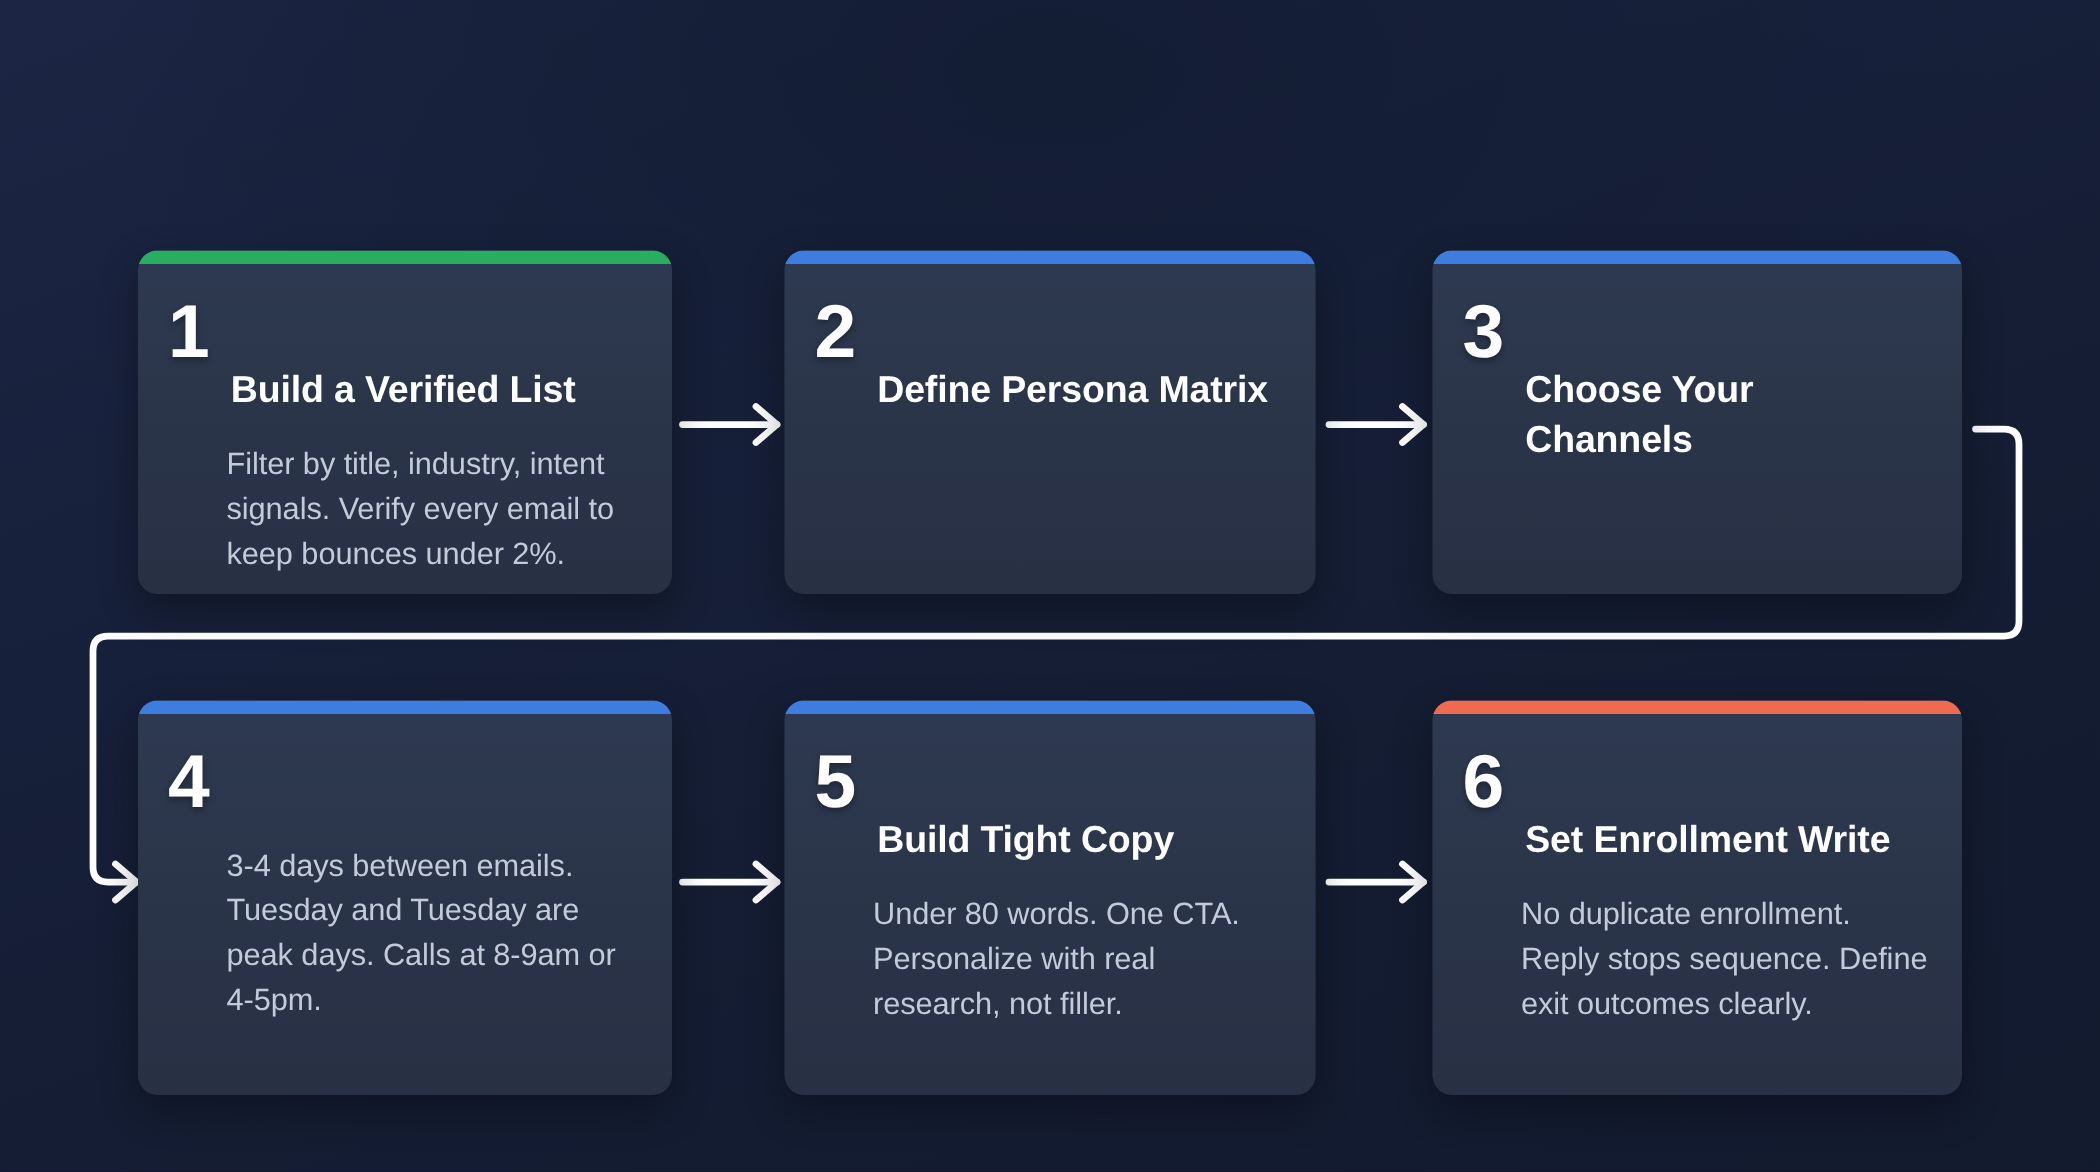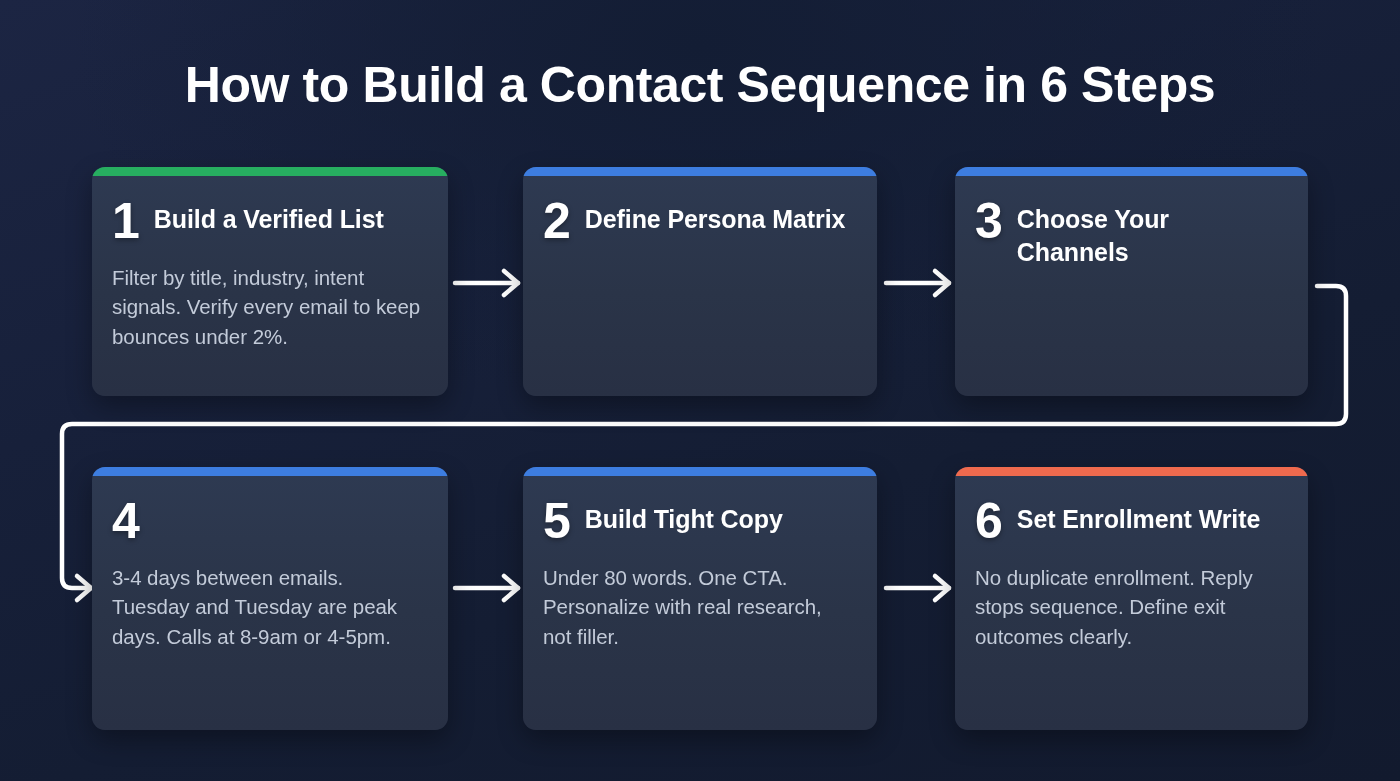--- a/index.html
+++ b/index.html
@@ -90,35 +90,36 @@
     margin-top: -3px;
     text-shadow: 0 2px 5px rgba(0,0,0,0.35);
   }
   .step-title {
     color: #ffffff;
     font-size: 25px;
     font-weight: bold;
     line-height: 1.32;
     letter-spacing: -0.1px;
     padding-top: 2px;
+    margin-top: 41px;
   }
   .step-body {
     margin-top: 18px;
     color: #c3cbd9;
     font-size: 20.5px;
     line-height: 1.46;
     letter-spacing: -0.05px;
+    margin-left: 39px;
   }
 </style>
 </head>
 <body>
 
 <div id="canvas">
 
-  <div id="page-title">How to Build a Contact Sequence in 6 Steps</div>
 
   <svg id="connectors" viewBox="0 0 1400 781" width="1400" height="781" xmlns="http://www.w3.org/2000/svg">
     <g fill="none" stroke="#ffffff" stroke-width="4.5" stroke-linecap="round" stroke-linejoin="round">
 
       <g>
         <line x1="455" y1="283" x2="518" y2="283"></line>
         <polyline points="504,271 518,283 504,295"></polyline>
       </g>
 
       <g>

